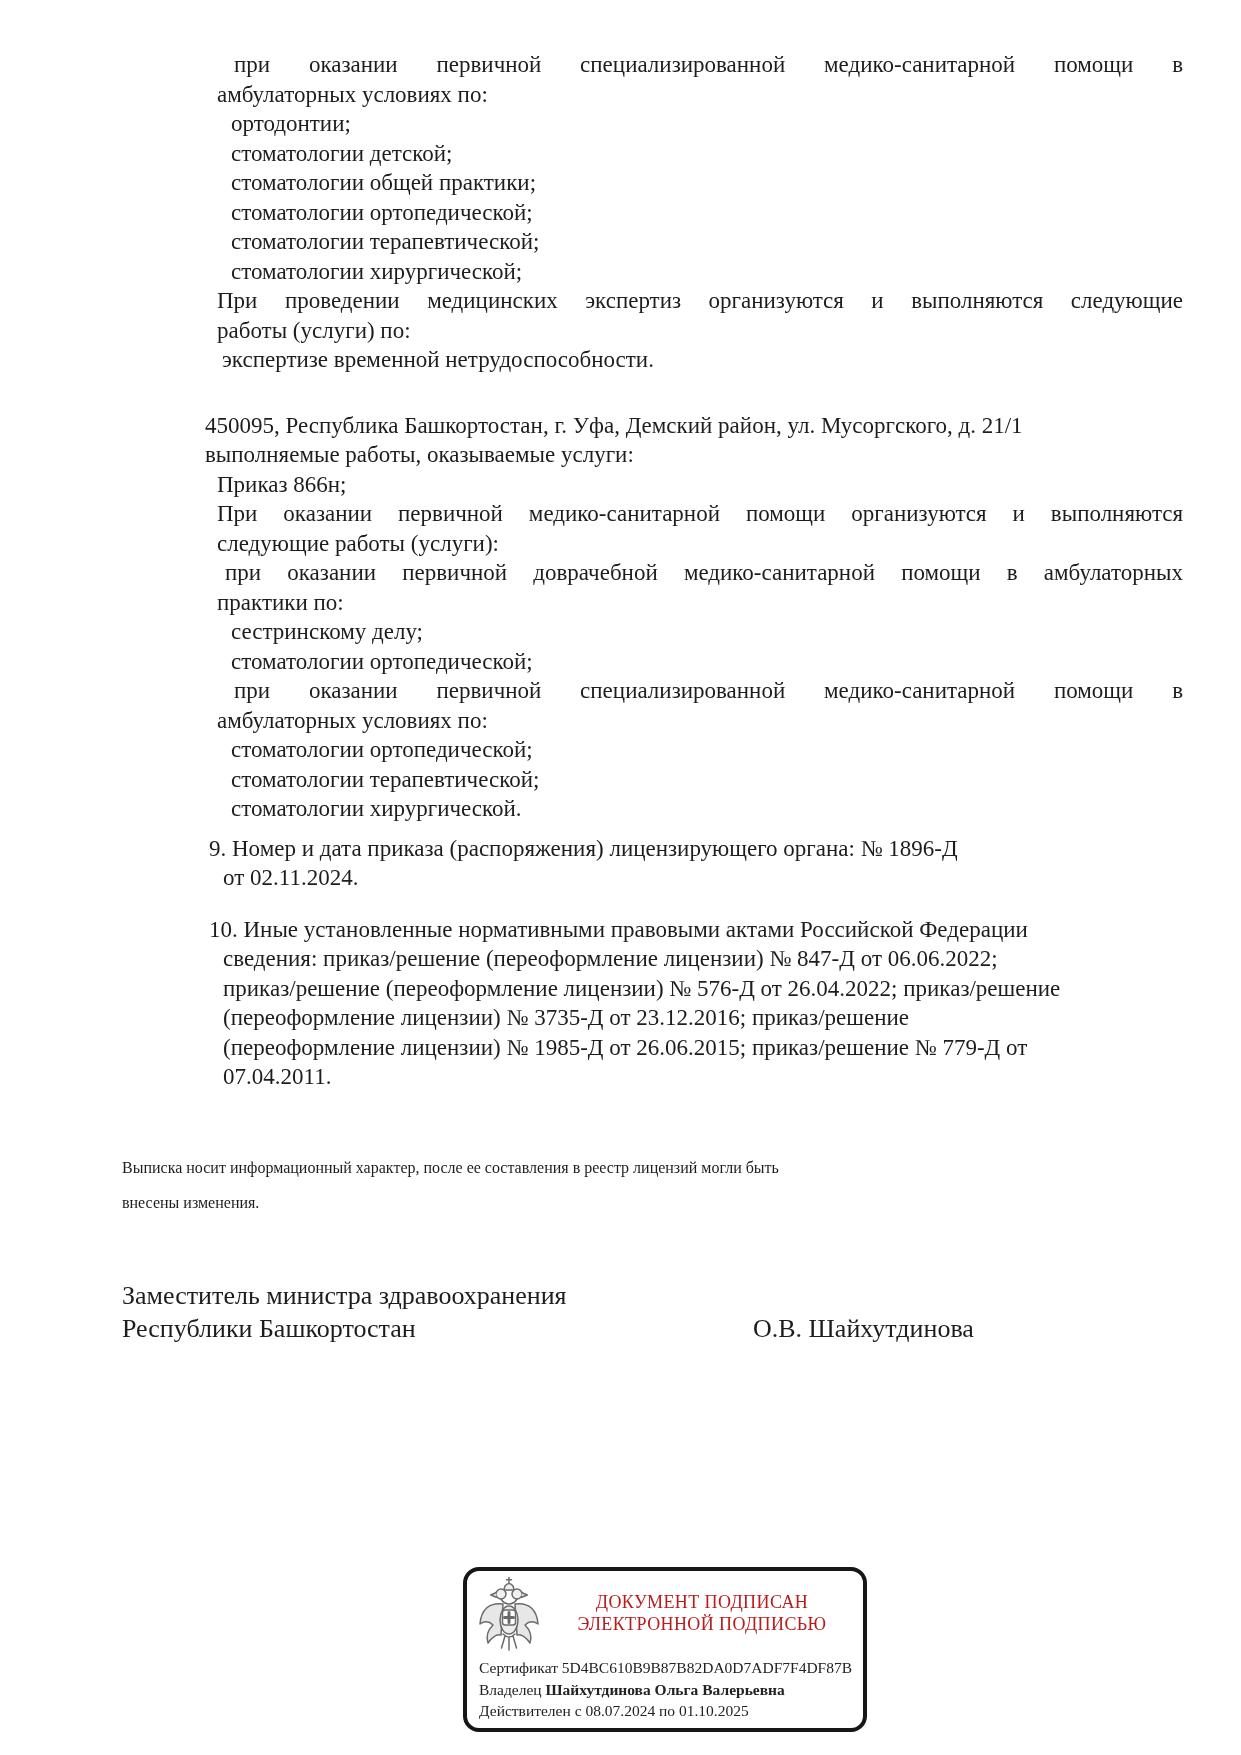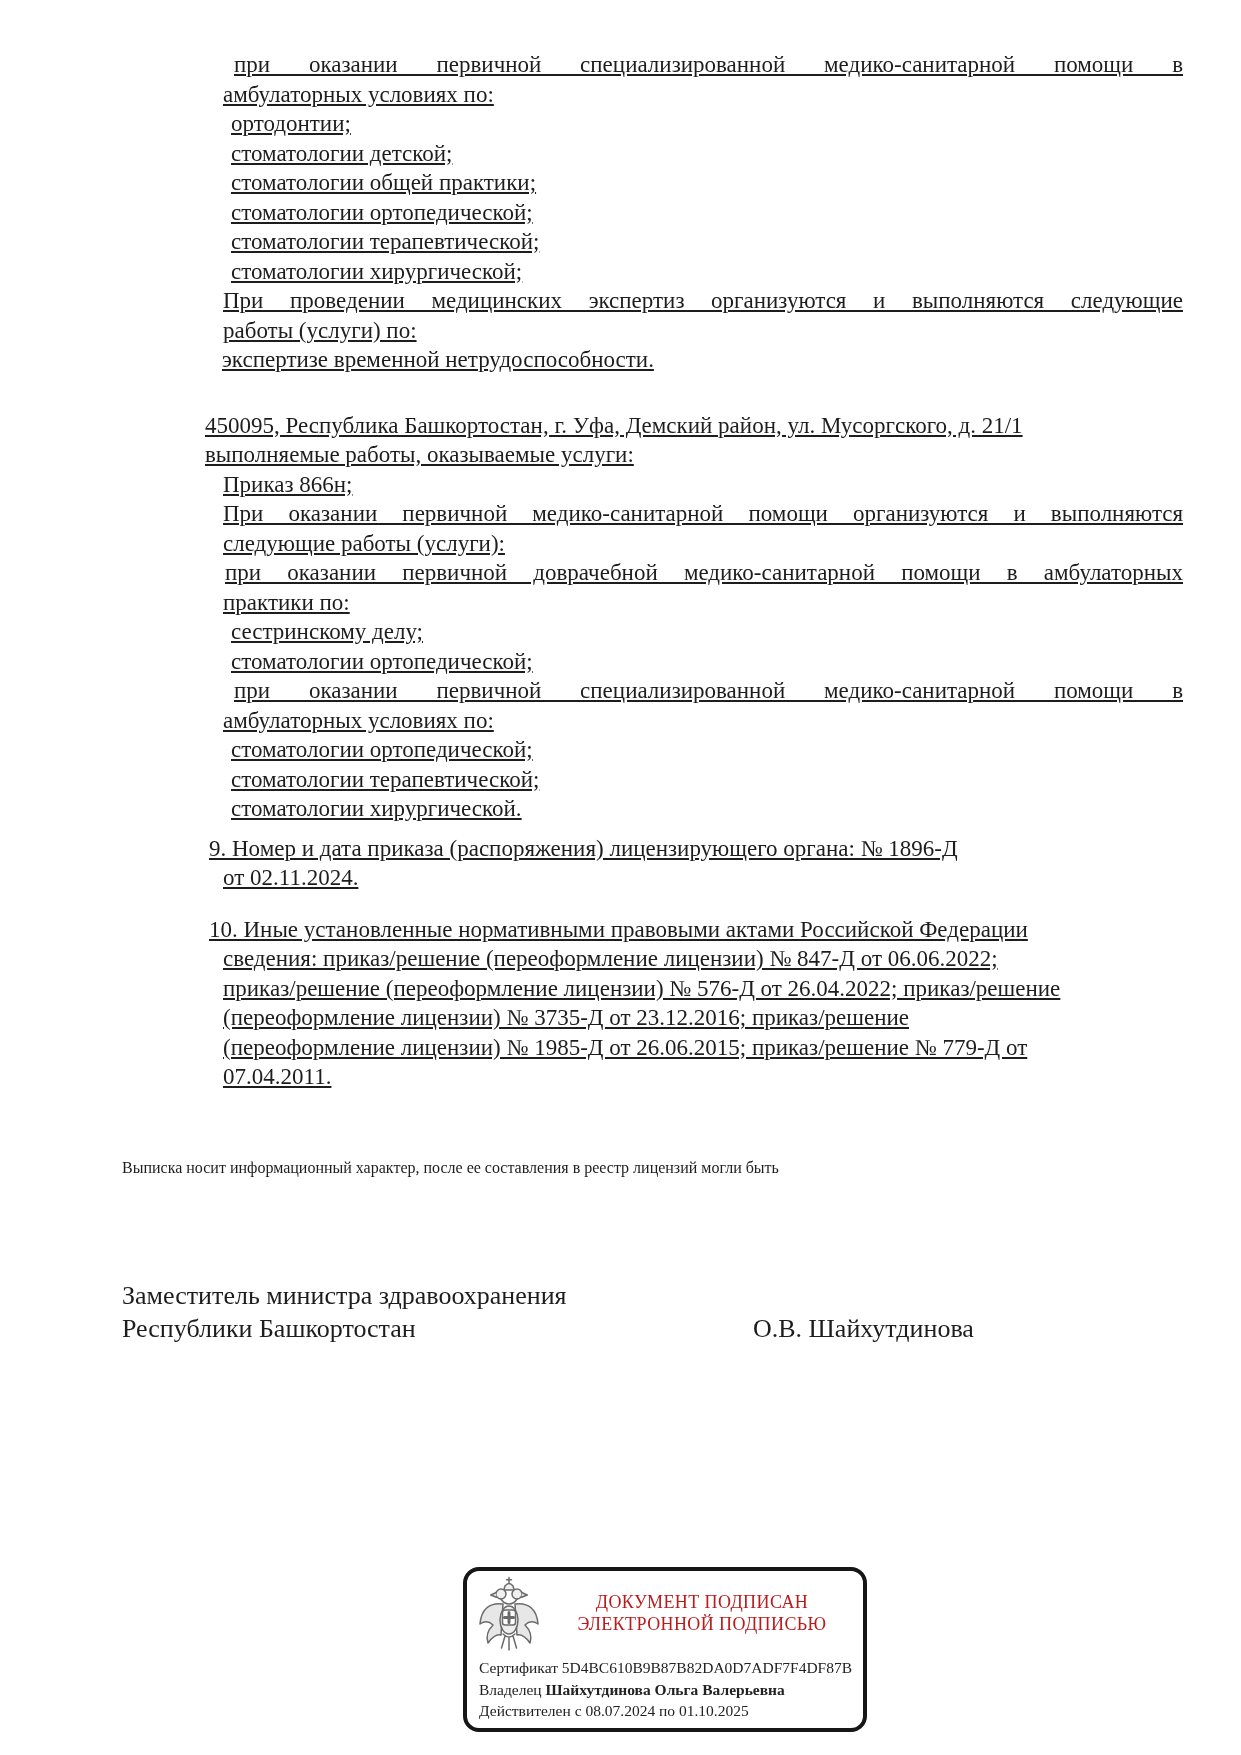--- a/index.html
+++ b/index.html
@@ -5,24 +5,24 @@
   html,body{margin:0;padding:0;}
   body{
     width:1241px;height:1755px;position:relative;
     background:#ffffff;color:#1d1d1d;
     font-family:"Liberation Serif", serif;
     overflow:hidden;
   }
   .abs{position:absolute;}
 
   
-  #doc-body{left:197px;top:50px;width:986px;font-size:23px;text-decoration:underline;}
+  #doc-body{left:197px;top:50px;width:986px;font-size:23px;}
   .line{line-height:29.5px;height:29.5px;white-space:nowrap;}
   .line.justify{white-space:normal;text-align:justify;text-align-last:justify;}
-  .ml-base  {margin-left:26px;}
+  .ml-base  {margin-left:20px;}
   .ml-item  {margin-left:34px;}
   .ml-itemsm{margin-left:25px;}
   .ml-addr  {margin-left:8px;}
   .ml-ind1  {margin-left:28px;}
   .ml-ind2  {margin-left:37px;}
   .ml-num   {margin-left:12px;}
   .ml-hang  {margin-left:26px;}
   .sp36{height:36px;} .sp10{height:10px;} .sp22{height:22px;}
 
   
@@ -93,20 +93,21 @@
       <div class="line ml-hang">сведения: приказ/решение (переоформление лицензии) № 847-Д от 06.06.2022;</div>
       <div class="line ml-hang">приказ/решение (переоформление лицензии) № 576-Д от 26.04.2022; приказ/решение</div>
       <div class="line ml-hang">(переоформление лицензии) № 3735-Д от 23.12.2016; приказ/решение</div>
       <div class="line ml-hang">(переоформление лицензии) № 1985-Д от 26.06.2015; приказ/решение № 779-Д от</div>
       <div class="line ml-hang">07.04.2011.</div>
     </div>
 </div>
 
 <div id="note" class="abs">
     <div class="line ">Выписка носит информационный характер, после ее составления в реестр лицензий могли быть</div>
+    <div class="line ">внесены изменения.</div>
   </div>
 
 <div id="signature" class="abs">
   <div class="sig-line">Заместитель министра здравоохранения</div>
   <div class="sig-line">
     <span>Республики Башкортостан</span>
     <span id="sig-name">О.В. Шайхутдинова</span>
   </div>
 </div>
 

